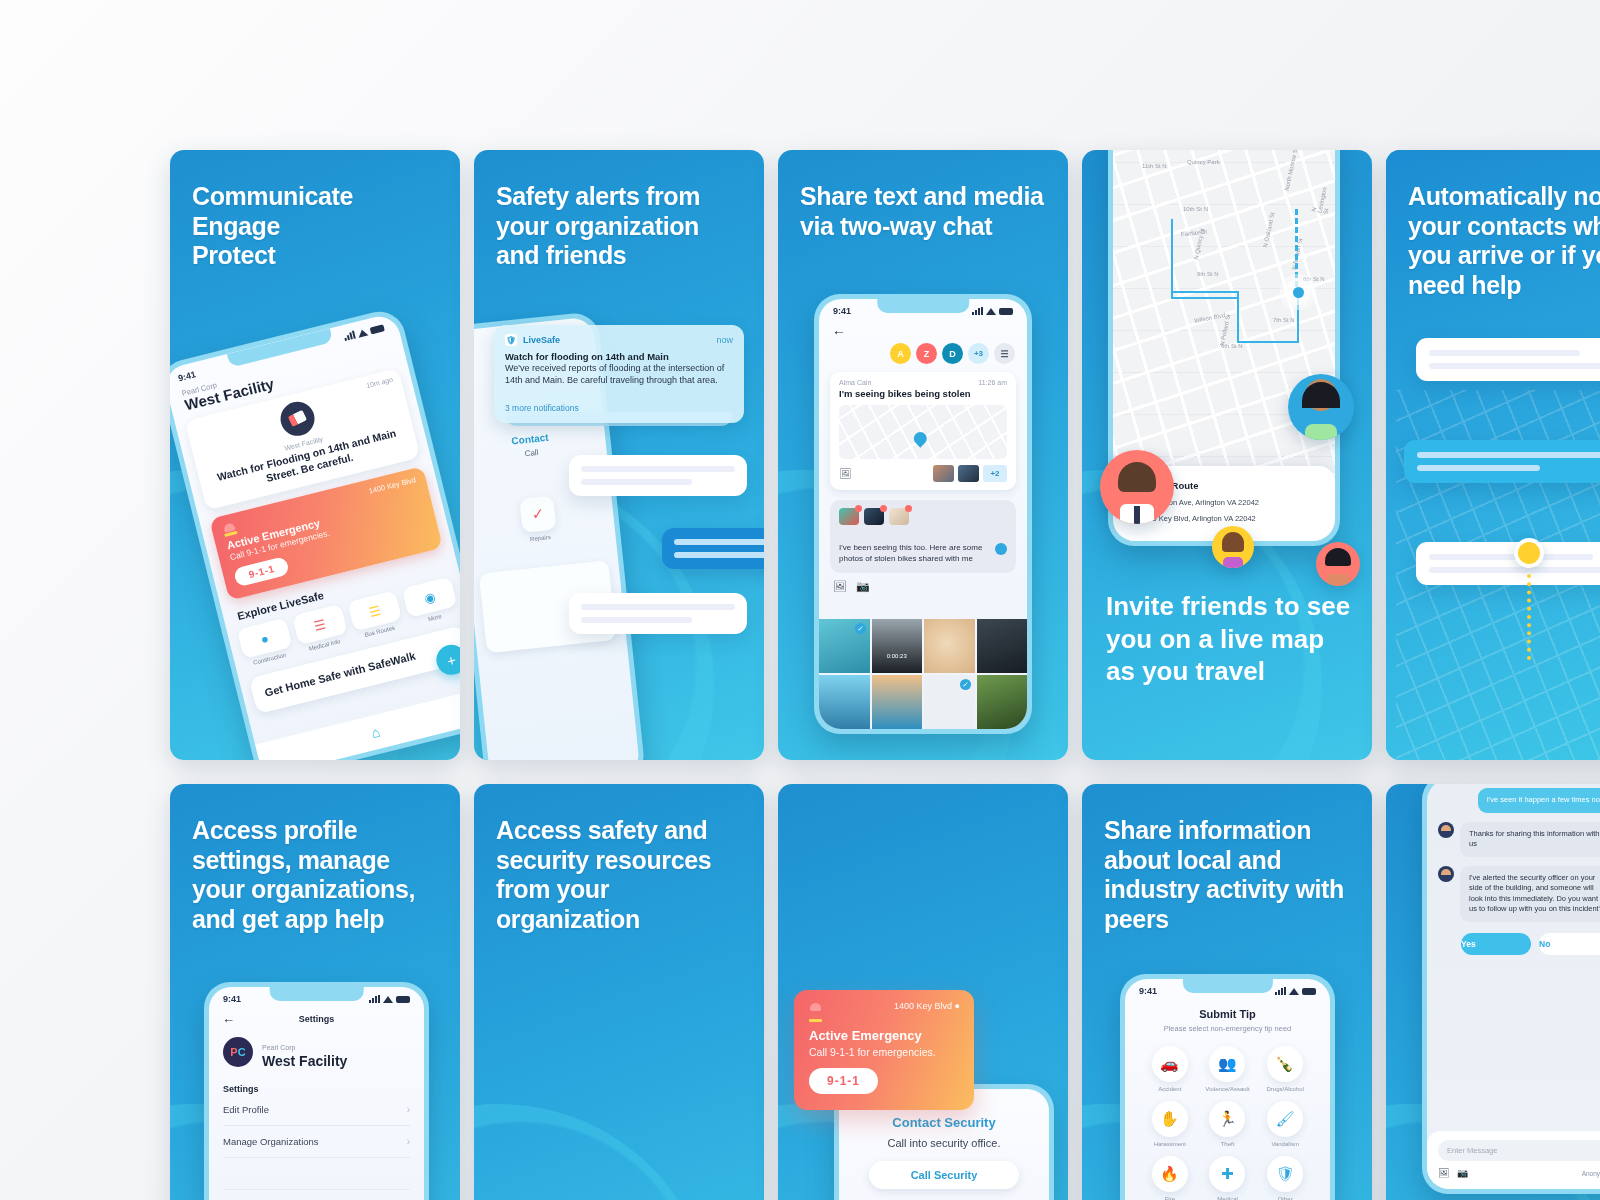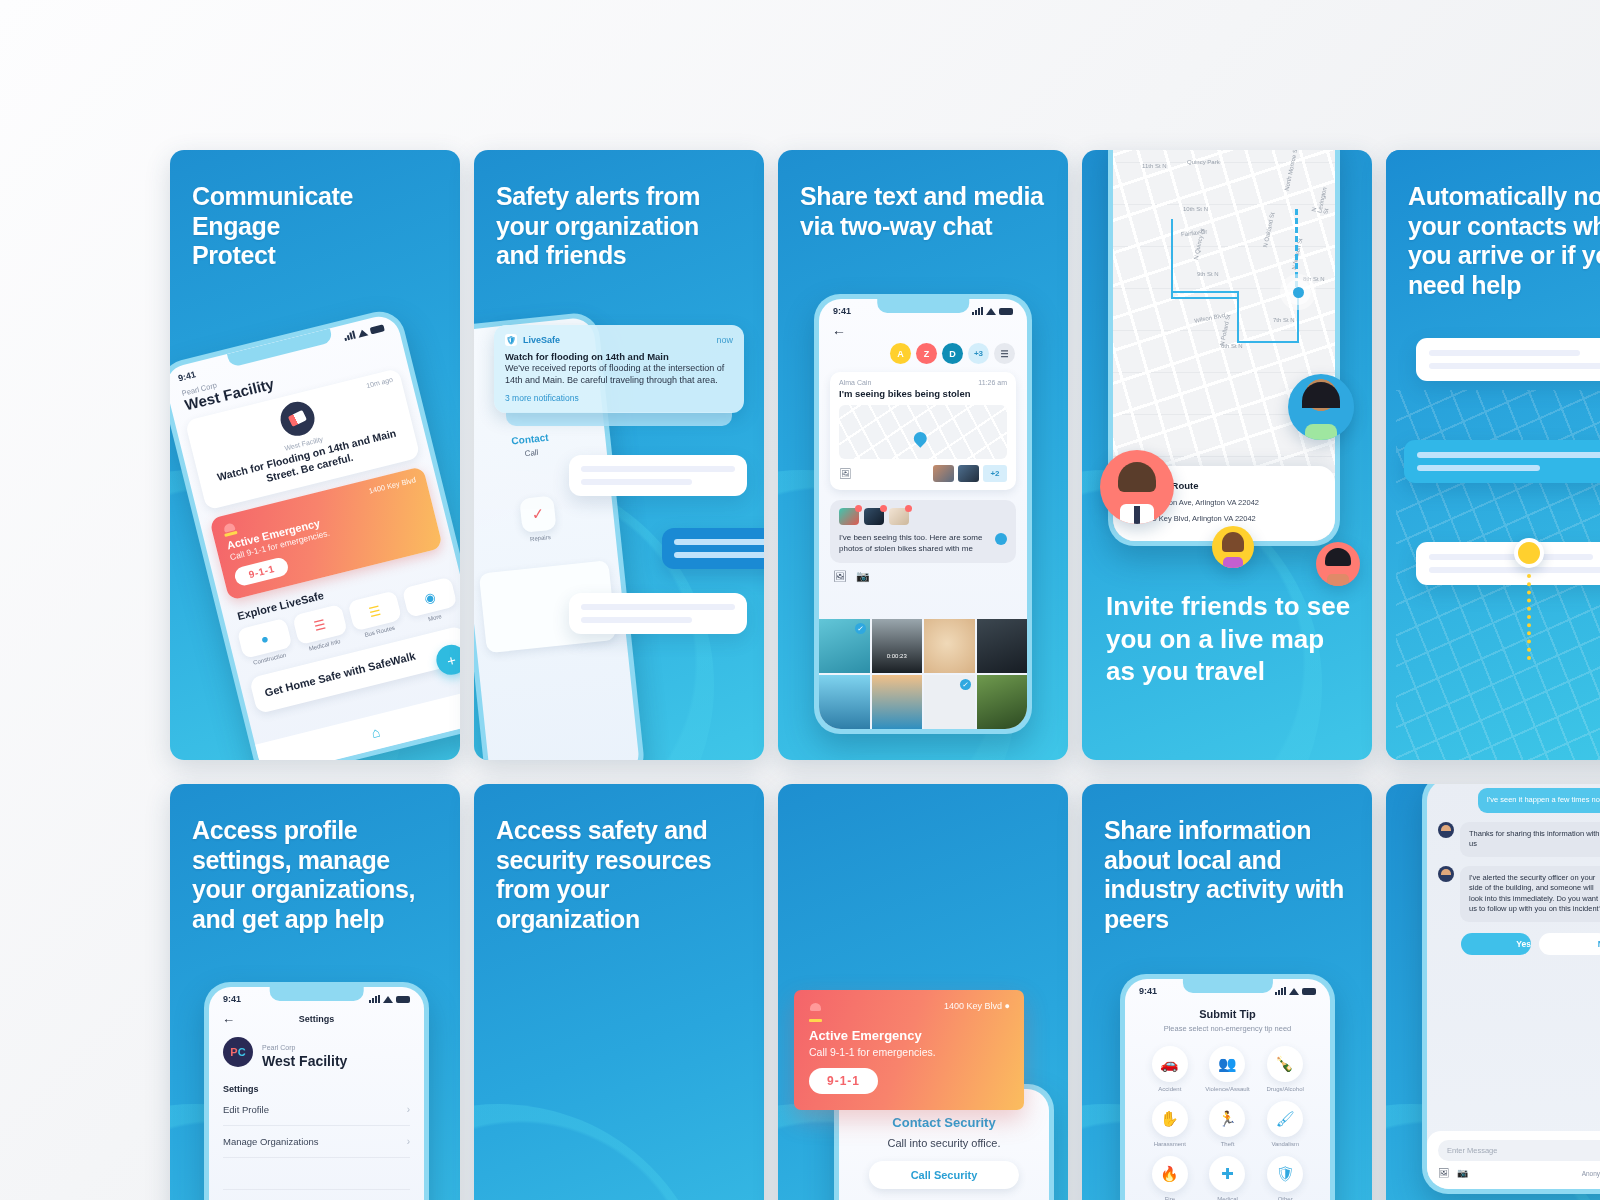--- a/index.html
+++ b/index.html
@@ -150,21 +150,21 @@
     position:absolute; left:20px; top:175px; width:250px;
     background:rgba(214,241,252,.92); border-radius:12px; padding:9px 11px 10px 11px;
     box-shadow:0 6px 18px rgba(10,70,110,.18); z-index:7;
   }
   .c2-nhead{display:flex;align-items:center;gap:6px;font-size:9px;color:#1f87c6;font-weight:bold;}
   .c2-badge{width:12px;height:12px;background:#fff;border-radius:3px;display:flex;align-items:center;
     justify-content:center;font-size:8px;color:#2aa0da;}
   .c2-now{margin-left:auto;font-weight:normal;color:#3e9ed0;}
   .c2-t{font-size:9.5px;font-weight:bold;color:#16202f;margin-top:5px;}
   .c2-b{font-size:9px;color:#2a3446;line-height:1.32;margin-top:1px;}
-  .c2-m{font-size:8.5px;color:#2d95cf;margin-top:6px;}
+  .c2-m{font-size:8.5px;color:#2d95cf;margin-top:16px;}
   .c2-stack{position:absolute;left:32px;top:262px;width:226px;height:14px;border-radius:0 0 10px 10px;
     background:rgba(175,228,250,.85);z-index:6;}
   .bub{position:absolute;border-radius:12px;z-index:8;}
   .bub.white{background:#fff;box-shadow:0 7px 18px rgba(20,70,110,.14);padding:11px 12px;}
   .bub.blue{background:#1a8ad4;box-shadow:0 7px 18px rgba(20,80,140,.26);padding:11px 12px;}
   .bl{height:6px;border-radius:4px;background:#eceffa;margin-bottom:7px;}
   .bl:last-child{margin-bottom:0;width:72%;}
   .bl.lt{background:#bfe3fb;}
   .c2-phone{width:160px;height:470px;left:-12px;top:168px;transform:rotate(-6deg);opacity:.98;}
 
@@ -191,21 +191,21 @@
   .thumbs{display:flex;align-items:center;gap:4px;margin-top:6px;}
   .th{width:21px;height:17px;border-radius:3px;background:linear-gradient(135deg,#c78c6a,#5a6b80);}
   .th2{background:linear-gradient(135deg,#4e6f8f,#222e3d);}
   .plus2{width:24px;height:17px;border-radius:3px;background:#d6eefb;color:#2b91c4;font-size:8px;
     display:flex;align-items:center;justify-content:center;font-weight:bold;}
   .imgic{color:#5d6879;font-size:10px;margin-right:auto;}
   .msg-in{margin:10px 11px 0 11px;background:#e7eaf2;border-radius:10px;padding:8px 9px;}
   .chips{display:flex;gap:5px;}
   .chip{width:20px;height:17px;border-radius:4px;position:relative;}
   .chip .x{position:absolute;right:-3px;top:-3px;width:7px;height:7px;border-radius:50%;background:#ff6b6b;}
-  .msg-in-t{font-size:8px;color:#2a3446;line-height:1.35;margin-top:8px;}
+  .msg-in-t{font-size:8px;color:#2a3446;line-height:1.35;margin-top:18px;}
   .send{float:right;width:12px;height:12px;border-radius:50%;background:#2fa8e0;}
   .gallery{position:absolute;left:0;right:0;bottom:0;display:grid;grid-template-columns:repeat(4,1fr);
     grid-auto-rows:54px;gap:2px;}
   .g{position:relative;overflow:hidden;}
   .gcheck{position:absolute;right:4px;top:4px;width:11px;height:11px;border-radius:50%;background:#2fa8e0;
     color:#fff;font-size:7px;display:flex;align-items:center;justify-content:center;}
 
   
   .c4-phone{width:232px;height:420px;left:26px;top:-24px;}
   .map{position:absolute;inset:0;background:#f2f3f5;}
@@ -254,21 +254,21 @@
   .pc{width:30px;height:30px;border-radius:50%;background:#2a2a55;display:flex;align-items:center;
     justify-content:center;font-size:11px;font-weight:bold;}
   .pc .p{color:#f26a6a;} .pc .c{color:#3fc6e8;}
   .set-name{font-size:14px;font-weight:bold;color:#1b2437;line-height:1;}
   .set-sub{font-size:7px;color:#8b95a8;}
   .set-sec{font-size:9px;font-weight:bold;color:#1b2437;margin:16px 0 0 14px;}
   .set-item{display:flex;align-items:center;justify-content:space-between;margin:0 14px;
     padding:10px 0;border-bottom:1px solid #e5e9f1;font-size:9.5px;color:#3c4659;}
   .set-item .ch{color:#b6bfcd;font-size:10px;}
 
-  .b3-em{position:absolute;left:16px;top:206px;width:230px;border-radius:7px;z-index:8;
+  .b3-em{position:absolute;left:16px;top:206px;width:180px;border-radius:13px;z-index:8;
     background:linear-gradient(110deg,#f4646a 0%,#f8836c 48%,#fbbd5e 100%);
     padding:13px 15px 16px 15px;box-shadow:0 10px 24px rgba(210,90,90,.30);}
   .b3-loc{position:absolute;right:14px;top:11px;font-size:9px;color:rgba(255,255,255,.95);}
   .b3-t{font-size:13px;font-weight:bold;color:#fff;margin-top:6px;}
   .b3-s{font-size:10.5px;color:rgba(255,255,255,.94);margin-top:3px;}
   .b3-p{display:inline-block;margin-top:10px;background:#fff;color:#f4646a;font-weight:bold;font-size:12px;
     padding:6px 18px;border-radius:20px;letter-spacing:1px;}
   .b3-phone{width:220px;height:260px;left:56px;top:300px;}
   .b3-ct{font-size:13px;font-weight:bold;color:#2a9fd4;text-align:center;margin-top:26px;}
   .b3-cs{font-size:11px;color:#3c4659;text-align:center;margin-top:7px;}
@@ -286,21 +286,21 @@
   .tipl{font-size:6px;color:#8b95a8;margin-top:4px;}
 
   .b5-phone{width:210px;height:420px;left:36px;top:-10px;}
   .cm{display:flex;gap:6px;margin:9px 11px 0 11px;}
   .cm-av{width:16px;height:16px;border-radius:50%;background:#2a3a62;flex:0 0 16px;position:relative;}
   .cm-av:after{content:"";position:absolute;left:3px;top:3px;width:10px;height:6px;border-radius:5px 5px 0 0;background:#e0a87c;}
   .cm-b{background:#e2e6ee;border-radius:9px;padding:7px 9px;font-size:7.5px;color:#2a3446;line-height:1.4;}
   .cm.right{justify-content:flex-end;}
   .cm.right .cm-b{background:#53c6ec;color:#fff;}
   .yn{display:flex;gap:8px;margin:11px 11px 0 34px;}
-  .yn div{border-radius:16px;padding:6px 0;text-align:right;font-size:8.5px;font-weight:bold;width:70px;}
+  .yn div{border-radius:16px;padding:6px 0;text-align:left;font-size:8.5px;font-weight:bold;width:70px;}
   .yes{background:#3fc0ea;color:#fff;} .no{background:#fff;color:#2fa8e0;}
   .entry{position:absolute;left:0;right:0;bottom:0;background:#fff;padding:9px 11px 11px 11px;
     border-radius:14px 14px 0 0;}
   .entry-f{background:#eef1f6;border-radius:13px;padding:6px 9px;font-size:7.5px;color:#a3abb8;}
   .entry-r{display:flex;align-items:center;gap:8px;margin-top:7px;font-size:9px;color:#3c4659;}
   .anon{margin-left:auto;font-size:6.5px;color:#8b95a8;}
 </style>
 </head>
 <body>
 

